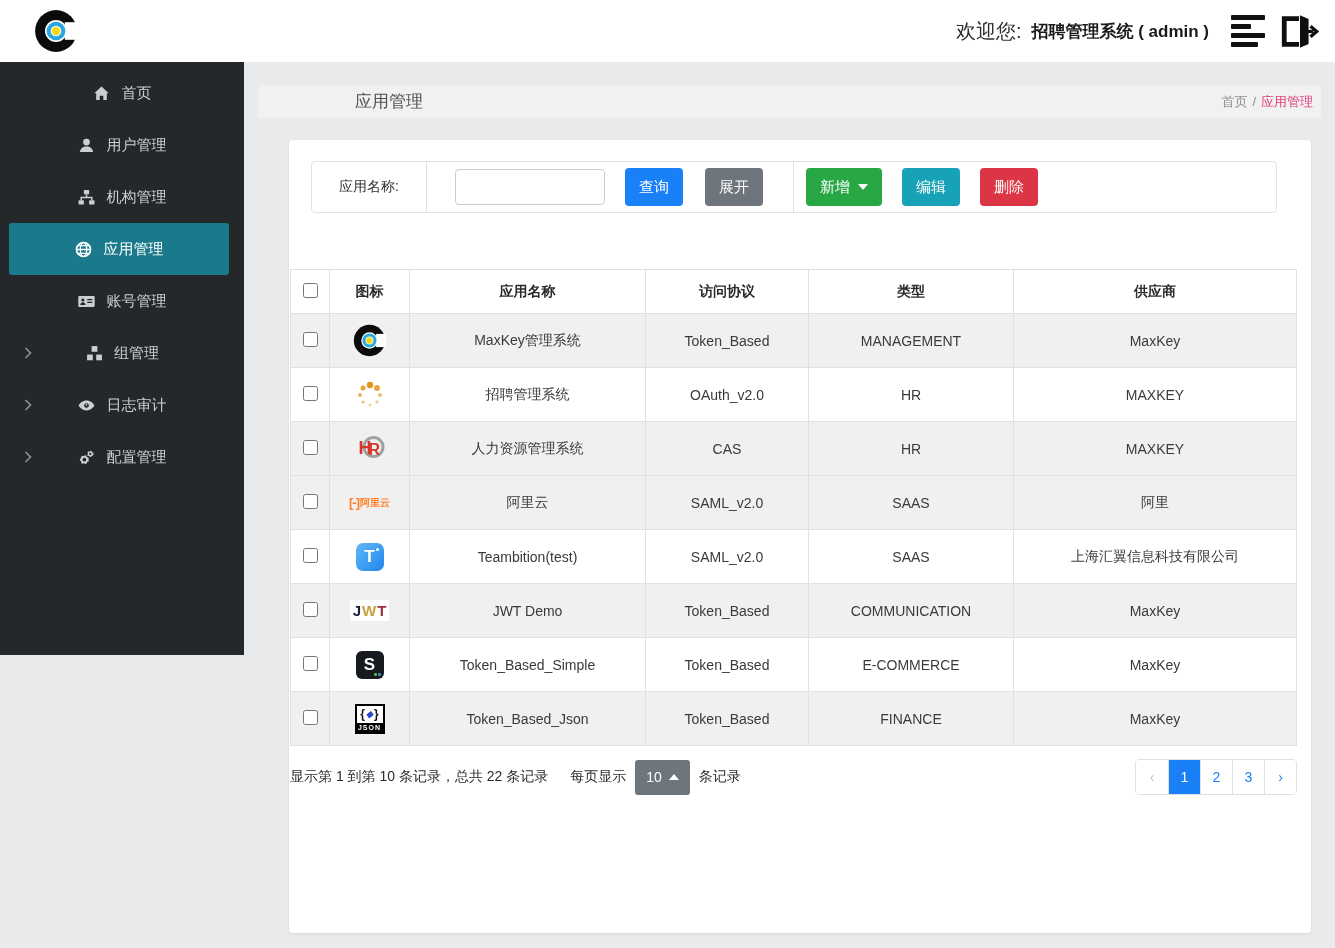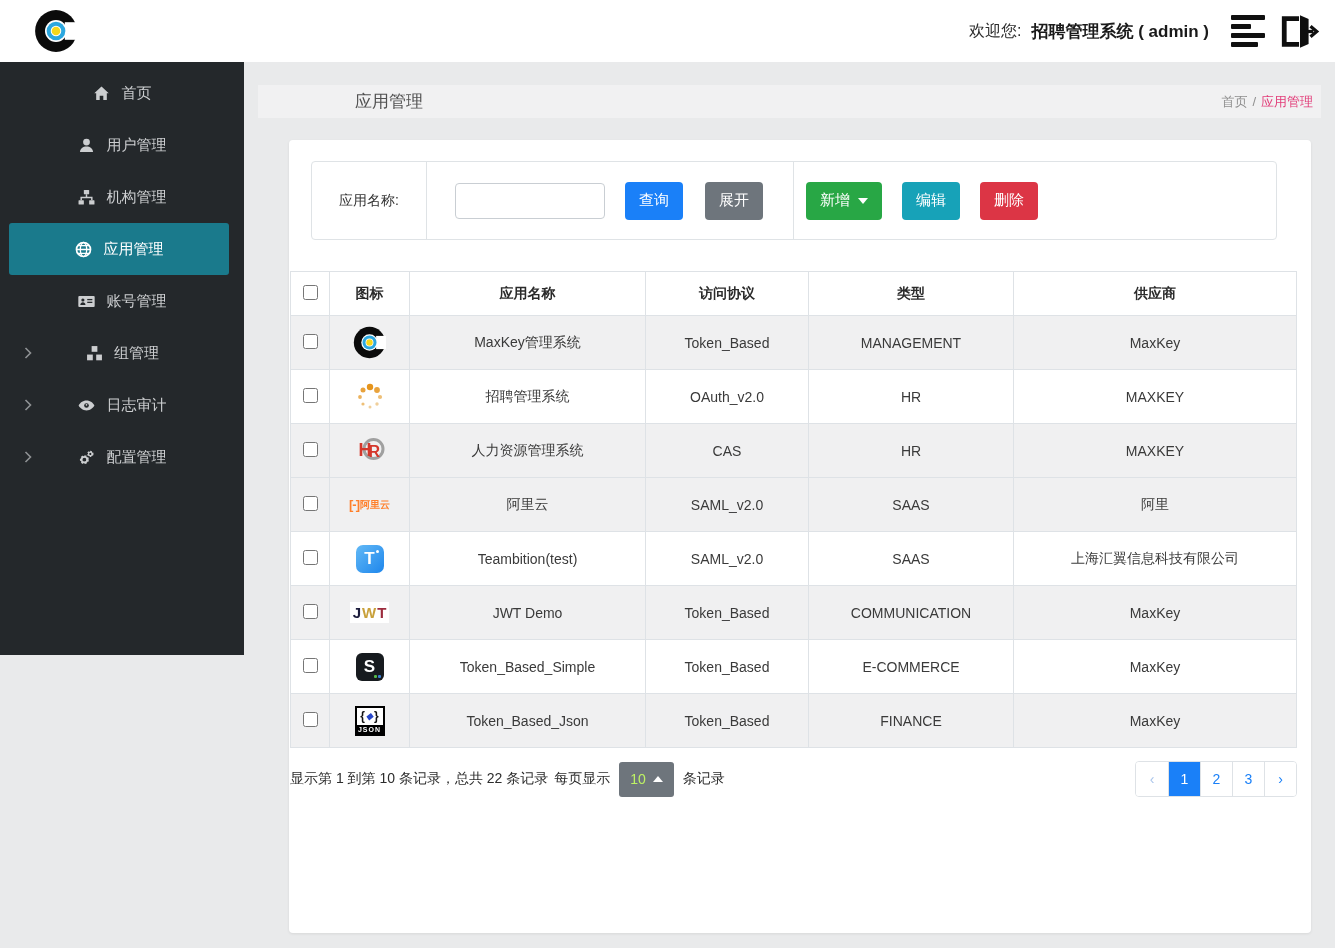--- a/index.html
+++ b/index.html
@@ -6,21 +6,21 @@
   html,body{width:1335px;height:948px}
   body{position:relative;font-family:"Liberation Sans",sans-serif;background:#e9eaeb;overflow:hidden}
 
   
   .topbar{position:absolute;top:0;left:0;width:1335px;height:62px;background:#fff;display:flex;align-items:center;z-index:5}
   .brand{display:flex;align-items:center;margin-left:34px;gap:5px}
   .brand-logo{width:44px;height:44px;display:inline-flex}
   .brand-text{font-size:22px;font-weight:bold;color:#141414;letter-spacing:.5px}
   .brand-key{color:var(--brand-gold,#f2b31c)}
   .welcome{margin-left:auto;margin-right:14px;display:flex;align-items:center;gap:10px}
-  .welcome-label{font-size:16px;color:#2e2e2e}
+  .welcome-label{font-size:20px;color:#2e2e2e}
   .welcome-user{font-size:17px;font-weight:bold;color:#1a1a1a}
   .bars{display:flex;flex-direction:column;gap:4px;margin-left:12px;cursor:pointer}
   .bars i{display:block;height:5px;background:#101010;border-radius:1px}
   .bars i:nth-child(1){width:34px}.bars i:nth-child(2){width:20px}
   .bars i:nth-child(3){width:34px}.bars i:nth-child(4){width:27px}
   .exit{margin-left:4px;cursor:pointer;display:inline-flex}
 
   
   .sidebar{position:absolute;top:62px;left:0;width:244px;height:593px;background:#24282b;padding-top:5px;z-index:4}
   .side-item{position:relative;height:52px;display:flex;align-items:center;justify-content:center;gap:11px;
@@ -34,38 +34,38 @@
   .titlebar{position:absolute;left:14px;right:14px;top:23px;height:33px;background:#f1f1f2;display:flex;align-items:center}
   .page-title{margin-left:97px;font-size:17px;color:#515151}
   .crumbs{margin-left:auto;margin-right:8px;font-size:13px;color:#8f8f8f;display:flex;gap:5px;align-items:center}
   .crumb-home{color:#8f8f8f;cursor:pointer}
   .crumb-cur{color:var(--breadcrumb-pink,#e23d79);cursor:pointer}
 
   .panel{position:absolute;left:45px;right:24px;top:78px;bottom:15px;background:#fff;border-radius:4px;
          box-shadow:0 1px 3px rgba(0,0,0,.08)}
 
   
-  .searchbox{margin:21px 34px 0 22px;height:79px;border:1px solid #dfe3e6;border-radius:4px;display:flex;align-items:center}
+  .searchbox{margin:21px 34px 0 22px;height:52px;border:1px solid #dfe3e6;border-radius:4px;display:flex;align-items:center}
   .sb-label{width:115px;align-self:stretch;display:flex;align-items:center;justify-content:center;
             border-right:1px solid #dfe3e6;font-size:14px;color:#333}
   .sb-input{margin-left:28px;width:150px;height:36px;border:1px solid #c9ced3;border-radius:4px;padding:0 9px;
             font-size:14px;font-family:inherit;outline:none}
   .btn{height:38px;border:none;border-radius:4px;color:#fff;font-size:15px;padding:0 14px;cursor:pointer;
        font-family:inherit;display:inline-flex;align-items:center;gap:8px}
   .btn-query{background:var(--primary-blue,#1a80f8);margin-left:20px}
   .btn-expand{background:var(--secondary-gray,#6e757c);margin-left:22px}
   .sb-divider{width:1px;align-self:stretch;background:#dfe3e6;margin-left:30px}
   .btn-add{background:var(--success-green,#28a745);margin-left:12px}
   .btn-edit{background:var(--info-teal,#17a2b8);margin-left:20px}
   .btn-del{background:var(--danger-red,#dc3545);margin-left:20px}
   .caret-dn{width:0;height:0;border-left:5px solid transparent;border-right:5px solid transparent;border-top:6px solid #fff}
   .caret-up{width:0;height:0;border-left:5px solid transparent;border-right:5px solid transparent;border-bottom:6px solid #fff}
 
   
-  table.grid{margin:31px 14px 0 1px;width:calc(100% - 15px);border-collapse:collapse;table-layout:fixed}
+  table.grid{margin:56px 14px 0 1px;width:calc(100% - 15px);border-collapse:collapse;table-layout:fixed}
   .grid th,.grid td{border:1px solid #dee2e6;text-align:center;vertical-align:middle;font-size:14px;color:#3a3a3a;overflow:hidden}
   .grid th{height:44px;font-weight:bold;color:#2b2b2b;background:#fff}
   .grid td{height:54px}
   .grid tbody tr.odd{background:#f0f0f1}
   .grid input[type=checkbox]{width:15px;height:15px;margin:0;cursor:pointer}
   .appic{display:inline-flex;align-items:center;justify-content:center;height:36px;vertical-align:middle}
 
   
   .tb-sq{position:relative;width:28px;height:28px;border-radius:7px;display:inline-flex;align-items:center;justify-content:center;
          background:linear-gradient(135deg,#62b9f6,#1e86ec);color:#fff;font-size:17px;font-weight:bold}
@@ -82,21 +82,21 @@
   .json-dia{color:#2746c9;font-size:9px}
   .json-lbl{height:9px;line-height:9px;font-size:7px;font-weight:bold;color:#fff;text-align:center;letter-spacing:1px}
   .cn-ic{display:inline-flex;align-items:center;gap:2px}
   .cn-ic b{font-size:10px;color:#222}
   .ali-ic{display:inline-flex;align-items:center;gap:1px;color:#ff7f2a;font-weight:bold}
   .ali-br{font-size:13px;letter-spacing:-1px}
   .ali-tx{font-size:10px}
 
   
   .pager-row{display:flex;align-items:center;margin:13px 14px 0 1px;font-size:14px;color:#2c2c2c}
-  .pp-btn{background:var(--secondary-gray,#6e757c);color:#bef264;border:none;border-radius:3px;height:35px;
+  .pp-btn{background:var(--secondary-gray,#6e757c);color:#ffffff;border:none;border-radius:3px;height:35px;
           padding:0 11px;margin:0 9px;font-size:14px;display:inline-flex;align-items:center;gap:7px;cursor:pointer;font-family:inherit}
   .pages{margin-left:auto;display:flex;border:1px solid #dee2e6;border-radius:4px;overflow:hidden;background:#fff}
   .page-btn{min-width:32px;height:34px;display:flex;align-items:center;justify-content:center;
             color:var(--primary-blue,#1a80f8);background:#fff;border-left:1px solid #dee2e6;font-size:14px;cursor:pointer;padding:0 6px}
   .page-btn:first-child{border-left:none}
   .page-btn.active{background:var(--primary-blue,#1a80f8);color:#fff}
   .page-btn.dim{color:#a9c4ea}
 </style>
 </head>
 <body>
@@ -400,21 +400,21 @@
             <td>Token_Based_Json</td>
             <td>Token_Based</td>
             <td>FINANCE</td>
             <td>MaxKey</td>
           </tr>
         </tbody>
     </table>
 
     <div class="pager-row">
       <span>显示第 1 到第 10 条记录，总共 22 条记录</span>
-      <span style="margin-left:6px">每页显示</span>
+      <span style="margin-left:22px">每页显示</span>
       <button class="pp-btn">
         <span>10</span>
         <i class="caret-up"></i>
       </button>
       <span>条记录</span>
       <span class="pages" id="pages">
           <span class="page-btn dim">‹</span>
           <span class="page-btn active">1</span>
           <span class="page-btn">2</span>
           <span class="page-btn">3</span>

